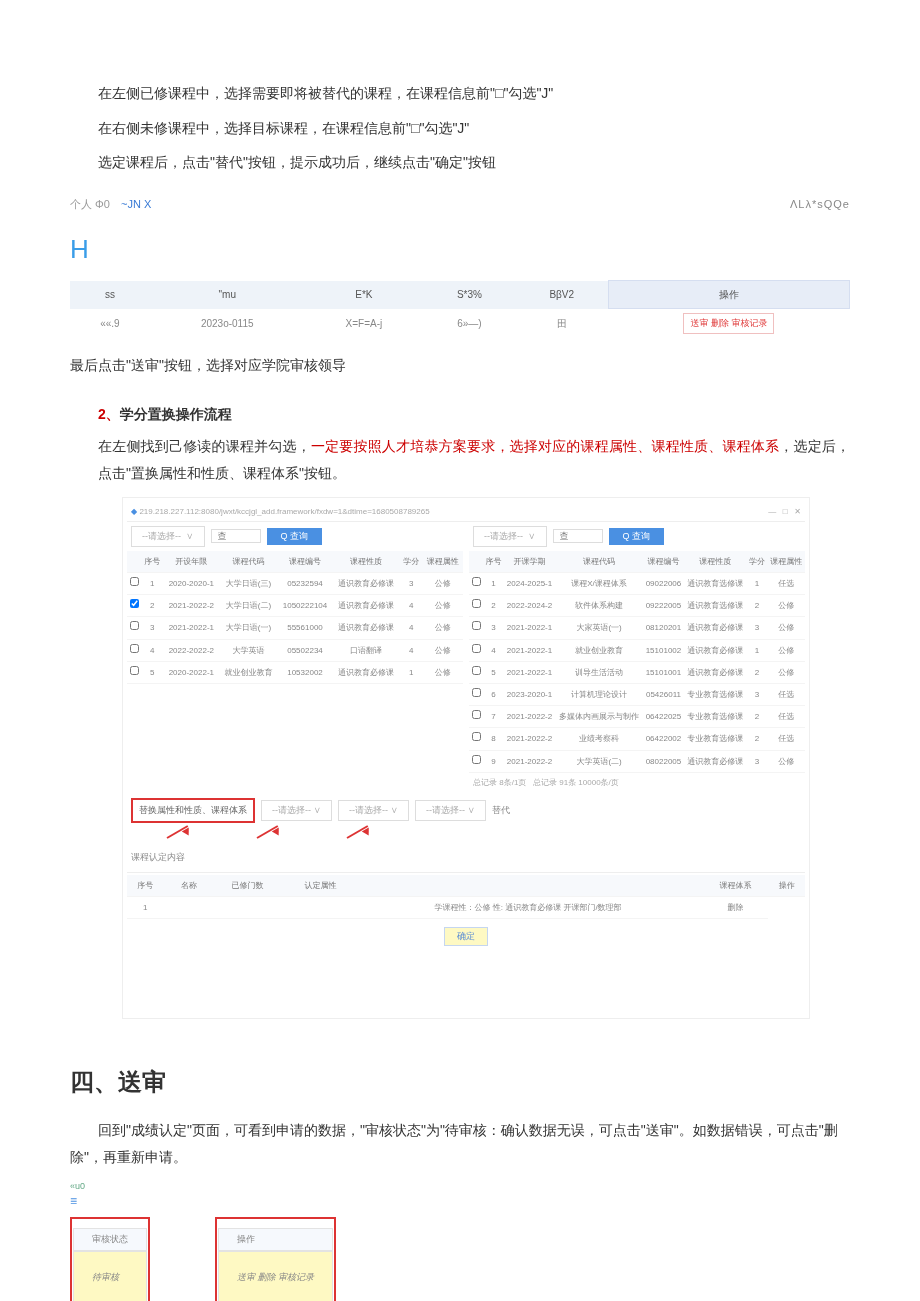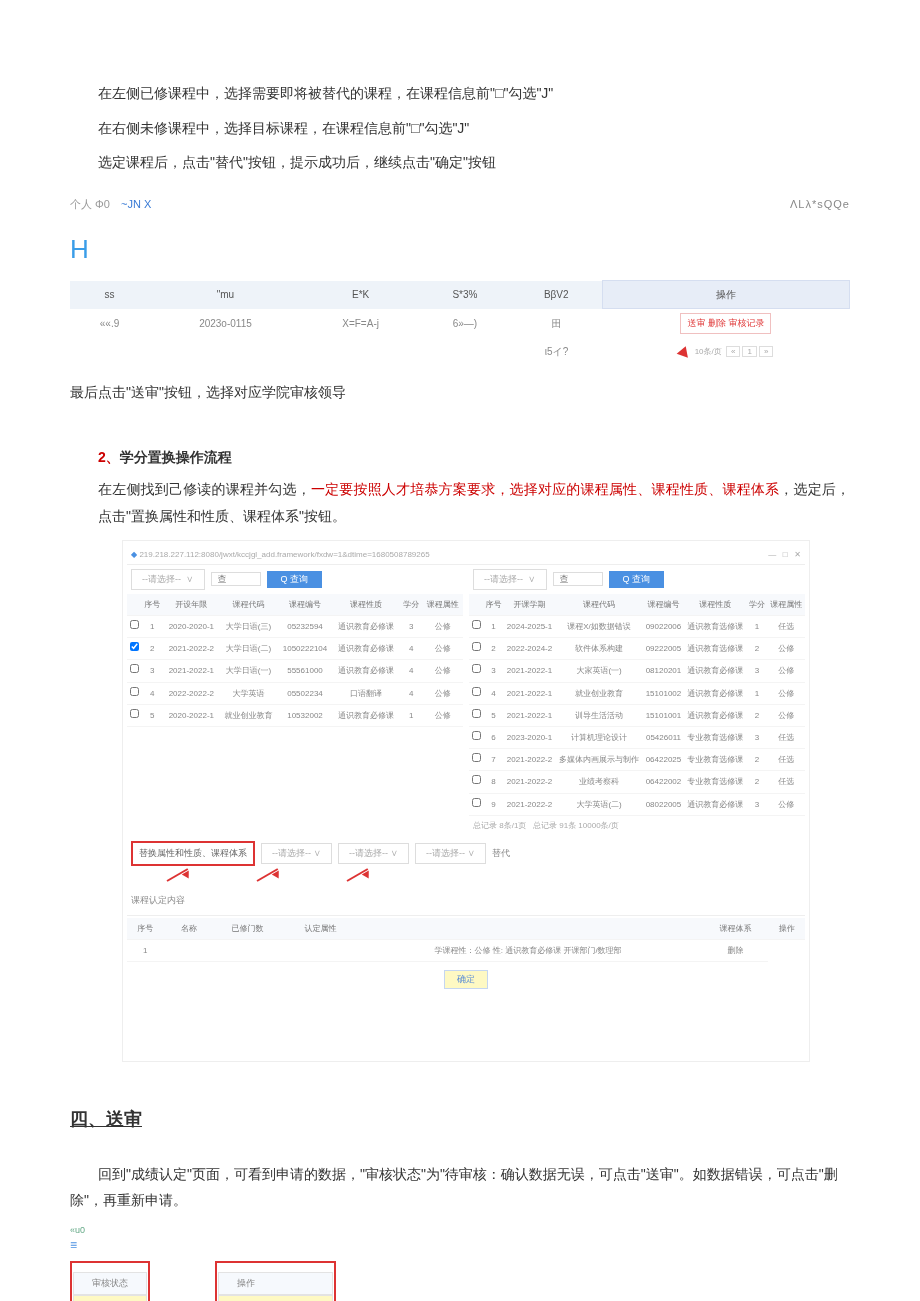--- a/index.html
+++ b/index.html
@@ -20,21 +20,21 @@
   .small-table th { background: #eef3f9; color: #555; }
   .small-table thead th:last-child { background: #e7edf7; border: 1px solid #d5def0; }
   .op-col { font-size: 9px; }
   .action-line { color: #e03b3b; border: 1px solid #f0c0c0; padding: 1px 6px; display: inline-block; font-size: 9px; }
   .action-line-plain { color: #e03b3b; font-size: 9px; }
   .pager { font-size: 8px; color: #aaa; }
   .pager .box { border: 1px solid #ddd; padding: 0 4px; margin-left: 2px; }
   .red-marker { position: relative; }
   .red-triangle { position: absolute; width: 0; height: 0; border-left: 6px solid transparent; border-right: 6px solid transparent; border-bottom: 10px solid #d33; transform: rotate(20deg); }
   
-  .section-heading { font-weight: bold; margin-top: 38px; margin-bottom: 6px; }
+  .section-heading { font-weight: bold; margin-top: 22px; margin-bottom: 6px; }
   .num-red { color: #c00; font-weight: bold; }
   
   .note-red { color: #c00; }
   
   .screenshot-container { margin: 10px 40px 0 52px; border: 1px solid #eee; padding: 4px; font-size: 9px; color: #888; background: #fff; }
   .ss-url { color: #aaa; padding: 2px 4px; border-bottom: 1px solid #eee; font-size: 8px; }
   .ss-topbar { display: flex; align-items: center; gap: 6px; padding: 4px; }
   .ss-select { border: 1px solid #ddd; padding: 1px 10px; font-size: 9px; color: #aaa; background: #fff; }
   .ss-input { border: 1px solid #ddd; padding: 1px 6px; font-size: 9px; color: #aaa; width: 50px; background: #fff; }
   .ss-btn-blue { background: #4a90e2; color: #fff; border: none; padding: 2px 14px; font-size: 9px; }
@@ -54,21 +54,21 @@
   
   .red-arrow { position: relative; display: inline-block; width: 30px; height: 16px; }
   .red-arrow::before { content: ''; position: absolute; left: 0; top: 8px; width: 24px; height: 2px; background: #d33; transform: rotate(-30deg); transform-origin: left; }
   .red-arrow::after { content: ''; position: absolute; right: 6px; top: -2px; width: 0; height: 0; border-left: 4px solid transparent; border-right: 4px solid transparent; border-bottom: 7px solid #d33; transform: rotate(30deg); }
 
   .ss-subtitle { padding: 4px; font-size: 9px; color: #888; }
   .ss-sep { border-top: 1px solid #eee; margin: 2px 0; }
   .ss-confirm { text-align: center; padding: 8px; }
   .ss-confirm-btn { border: 1px solid #c5d6f0; background: #fef9c3; color: #5a8dd6; padding: 2px 12px; font-size: 9px; }
 
-  .h2 { font-size: 18px; font-weight: bold; margin-top: 40px; margin-bottom: 24px; text-decoration: underline; }
+  .h2 { font-size: 24px; font-weight: bold; margin-top: 40px; margin-bottom: 12px; }
   
   .small-ind { font-size: 9px; color: #6a8; margin-top: 4px; }
   .menu-icon { color: #4a90e2; font-size: 12px; line-height: 1; }
   
   .bottom-table-area { margin-top: 10px; display: flex; justify-content: space-between; align-items: flex-start; font-size: 9px; color: #888; }
   .bottom-table-area .left-txt { padding-top: 22px; padding-left: 110px; font-size: 10px; color: #aaa; }
   .bt-cells { display: inline-block; }
   .bt-col { display: inline-block; vertical-align: top; font-size: 9px; margin-top: 8px; }
   .bt-cell { border: 1px solid #e3e3e3; padding: 2px 18px; background: #f6f9fd; color: #888; font-size: 9px; }
   .bt-cell.val { background: #fef9c3; padding: 17px 18px; font-style: italic; }
@@ -105,32 +105,20 @@
     <tr>
       <td>««.9</td>
       <td>2023o-0115</td>
       <td>X=F=A-j</td>
       <td>6»—)</td>
       <td>田</td>
       <td class="op-col">
         <span class="action-line">送审 删除 审核记录</span>
       </td>
     </tr>
-    <tr>
-      <td></td>
-        <td></td>
-        <td></td>
-        <td></td>
-      <td>ι5イ?</td>
-      <td class="pager">
-        <span class="red-marker" style="display:inline-block;width:14px;height:12px;vertical-align:middle;"><span class="red-triangle" style="left:0;top:0;"></span></span>
-        <span>10条/页</span>
-        <span class="box">«</span><span class="box">1</span><span class="box">»</span>
-      </td>
-    </tr>
   </tbody>
 </table>
 
 <p class="para" style="margin-top:14px;">最后点击"送审"按钮，选择对应学院审核领导</p>
 
 <div class="section-heading" style="padding-left:28px;">
   <span class="num-red">2、</span><span>学分置换操作流程</span>
 </div>
 <p class="para" style="padding-left:28px; text-align:justify;">
   <span>在左侧找到己修读的课程并勾选，</span><span class="note-red">一定要按照人才培恭方案要求，选择对应的课程属性、课程性质、课程体系</span><span>，选定后，点击"置换属性和性质、课程体系"按钮。</span>
@@ -235,21 +223,21 @@
           <th>课程性质</th>
           <th>学分</th>
           <th>课程属性</th>
         </tr>
           </thead>
         <tbody id="right-rows">
             <tr>
               <td class="cb"><input type="checkbox" style=""></td>
     <td>1</td>
               <td>2024-2025-1</td>
-              <td>课程X/如数据错误</td>
+              <td>课程X/课程体系</td>
               <td>09022006</td>
               <td>通识教育选修课</td>
               <td>1</td>
               <td>任选</td>
             </tr>
             <tr>
               <td class="cb"><input type="checkbox" style=""></td>
     <td>2</td>
               <td>2022-2024-2</td>
               <td>软件体系构建</td>

